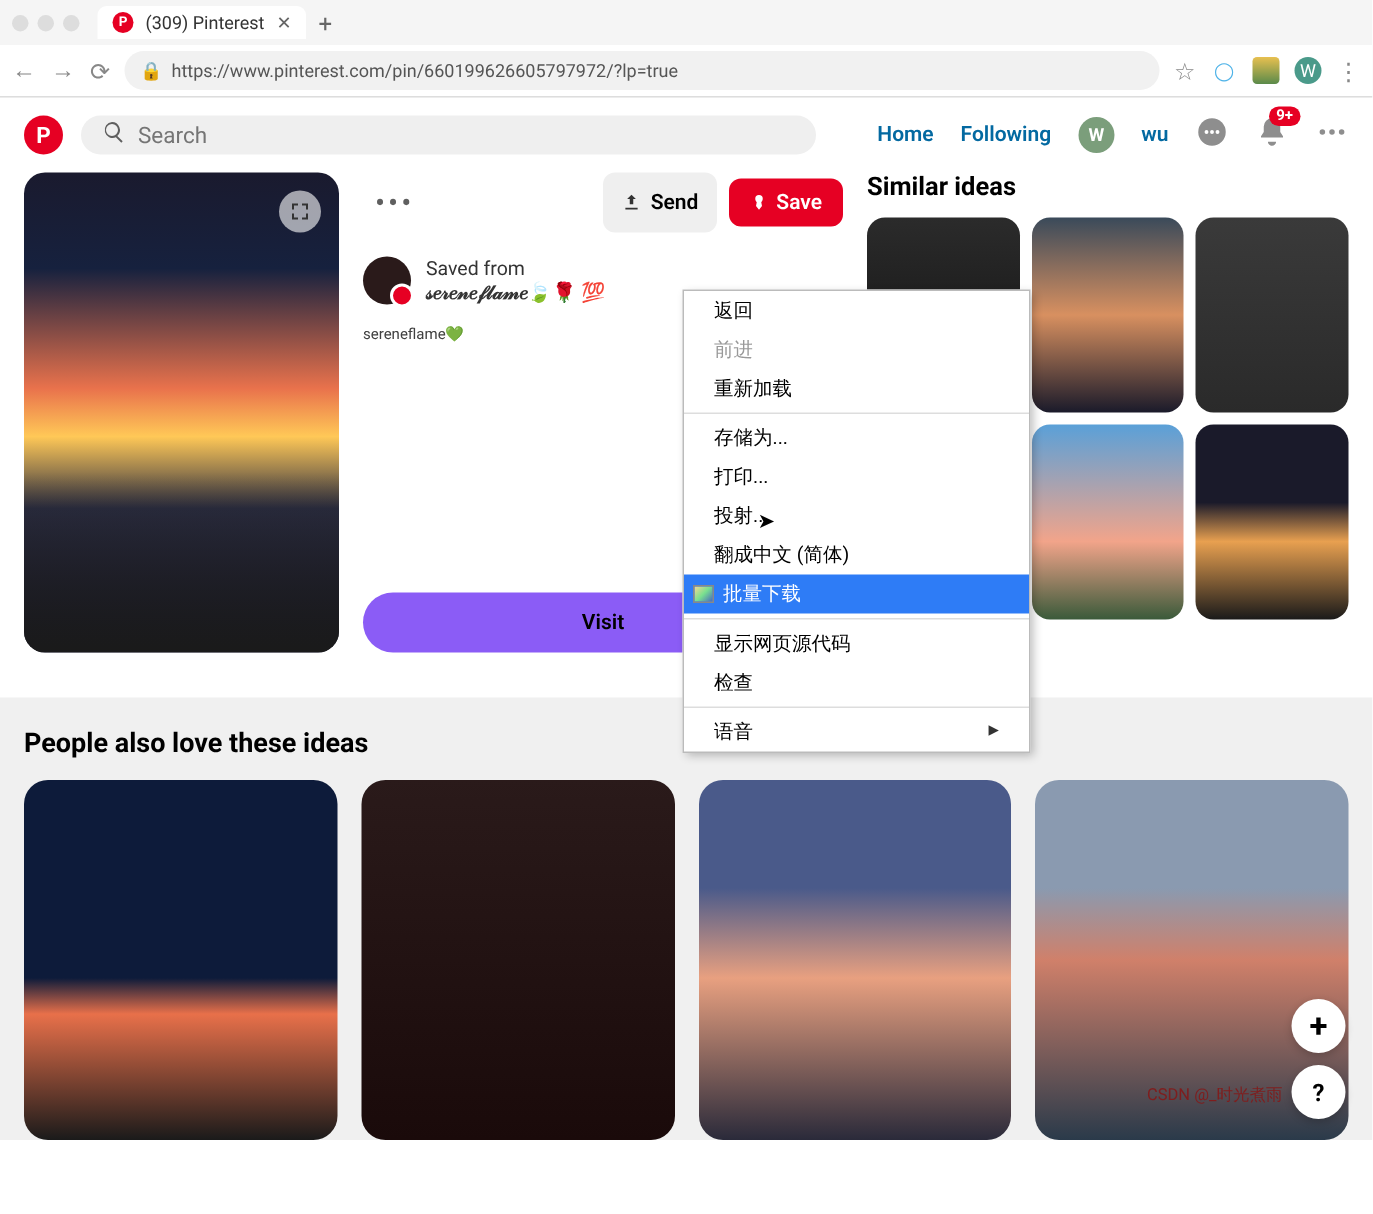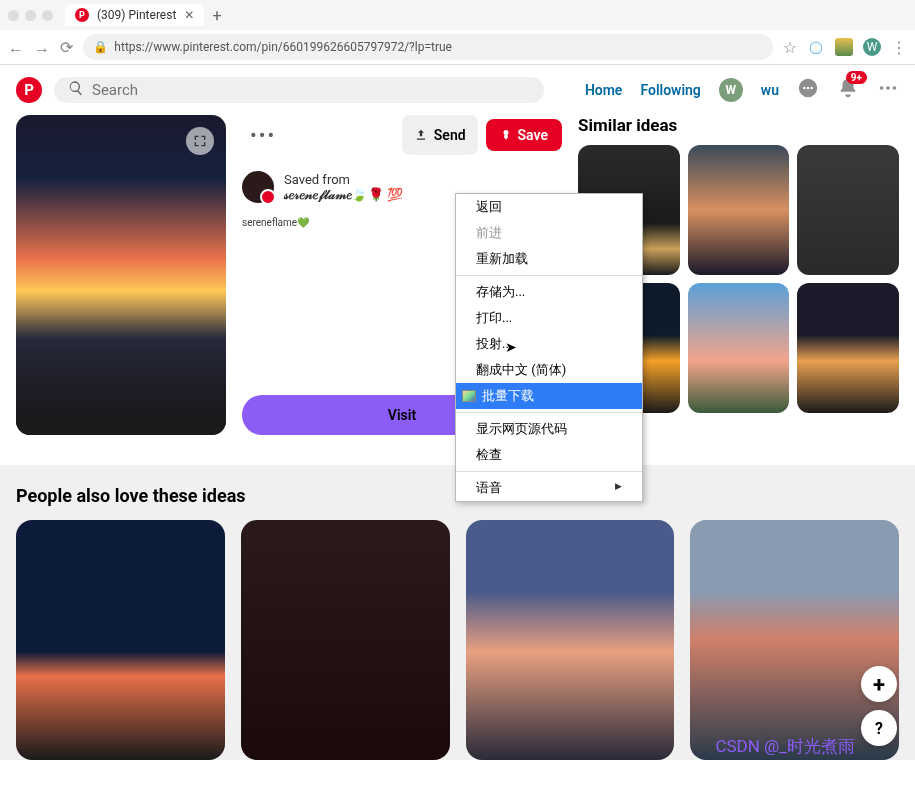--- a/index.html
+++ b/index.html
@@ -57,40 +57,40 @@
 
 .visit-btn { margin-top: auto; background: #8b5cf6; border-radius: 22px; padding: 12px; text-align: center; font-weight: 600; font-size: 14px; cursor: pointer; width: 100%; }
 
 
 .similar-col { flex: 1; }
 .similar-title { font-weight: 700; font-size: 17px; margin-bottom: 10px; }
 .sim-grid { display: grid; grid-template-columns: repeat(3, 1fr); gap: 8px; }
 .sim-img { height: 130px; border-radius: 12px; }
 
 
-.context-menu { position: absolute; left: 455px; top: 78px; width: 188px; background: #fff; border: 1px solid #bbb; box-shadow: 2px 2px 6px rgba(0,0,0,0.25); font-size: 13px; z-index: 100; }
+.context-menu { position: absolute; left: 455px; top: 78px; width: 232px; background: #fff; border: 1px solid #bbb; box-shadow: 2px 2px 6px rgba(0,0,0,0.25); font-size: 13px; z-index: 100; }
 .cm-item { padding: 4px 20px; color: #000; cursor: pointer; }
 .cm-item.disabled { color: #999; }
 .cm-item.highlight { background: #2e7cf6; color: #fff; display: flex; align-items: center; gap: 6px; padding-left: 6px; }
 .cm-item.submenu::after { content: '▶'; float: right; font-size: 9px; color: #333; margin-top: 2px; }
 .cm-sep { height: 1px; background: #ddd; margin: 3px 0; }
 .cm-icon { width: 14px; height: 12px; background: linear-gradient(135deg,#f7d794,#78e08f,#4a69bd); border:1px solid #888; }
 .cursor-ptr { position: absolute; left: 505px; top: 224px; z-index: 101; font-size: 14px; color: #000; }
 
 
 .also-love { background: #f0f0f0; padding: 20px 16px 0; margin-top: 10px; position: relative; }
 .also-title { font-weight: 700; font-size: 18px; margin-bottom: 14px; }
 .love-grid { display: grid; grid-template-columns: repeat(4, 1fr); gap: 16px; }
 .love-img { height: 240px; border-radius: 16px; }
 
 .fab { position: absolute; right: 18px; width: 36px; height: 36px; border-radius: 50%; background: #fff; box-shadow: 0 2px 6px rgba(0,0,0,0.2); display: flex; align-items: center; justify-content: center; font-weight: bold; cursor: pointer; }
 .fab.add { bottom: 58px; font-size: 22px; }
 .fab.help { bottom: 14px; font-size: 16px; }
 
-.watermark { position: absolute; bottom: 2px; right: 60px; font-size: 17px; color: #8b5cf6; }
+.watermark { position: absolute; bottom: 23px; right: 60px; font-size: 11px; color: #7f1d1d; }
 
 
 .bg1{background:linear-gradient(#2b2b2b,#1a1a1a 60%,#c9a15a 80%,#1a1a1a);}
 .bg2{background:linear-gradient(#3a4a5a,#d89060 50%,#1a1a2a);}
 .bg3{background:linear-gradient(#3a3a3a,#2a2a2a);}
 .bg4{background:linear-gradient(#0d1b2a 40%,#f4a127 60%,#1a1a1a);}
 .bg5{background:linear-gradient(#5aa0d8,#f2a48a 60%,#3a5a3a);}
 .bg6{background:linear-gradient(#1a1a2a 40%,#e8a050 60%,#1a1a1a);}
 .lv1{background:linear-gradient(#0d1b3a 55%,#e8704a 65%,#1a1a1a);}
 .lv2{background:linear-gradient(#2a1a1a,#1a0a0a);}

